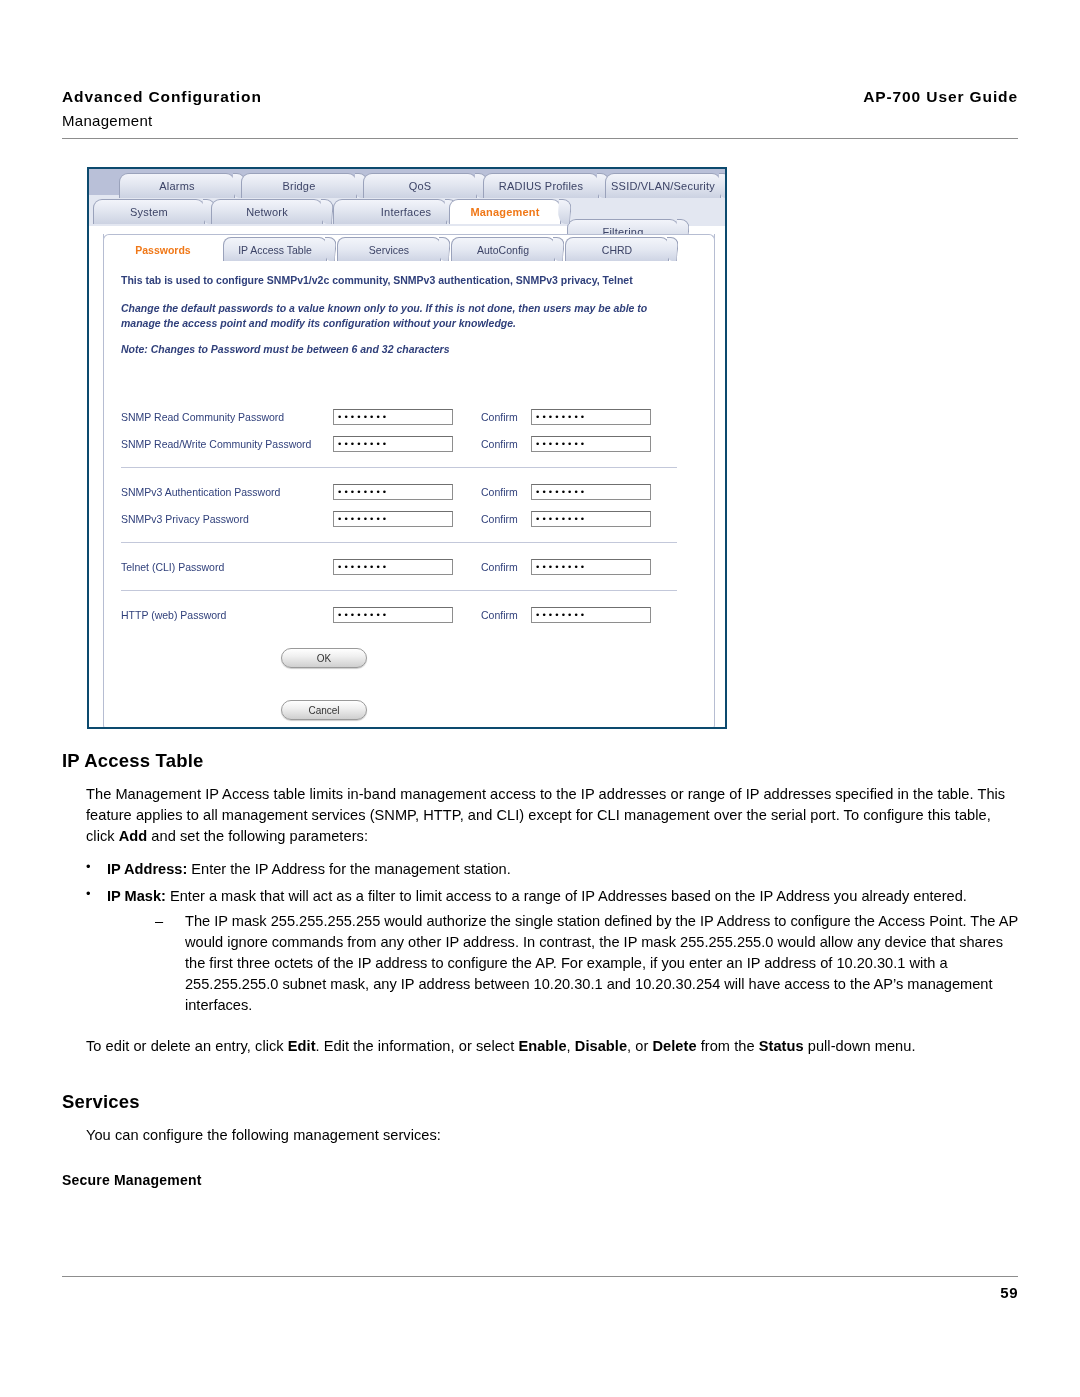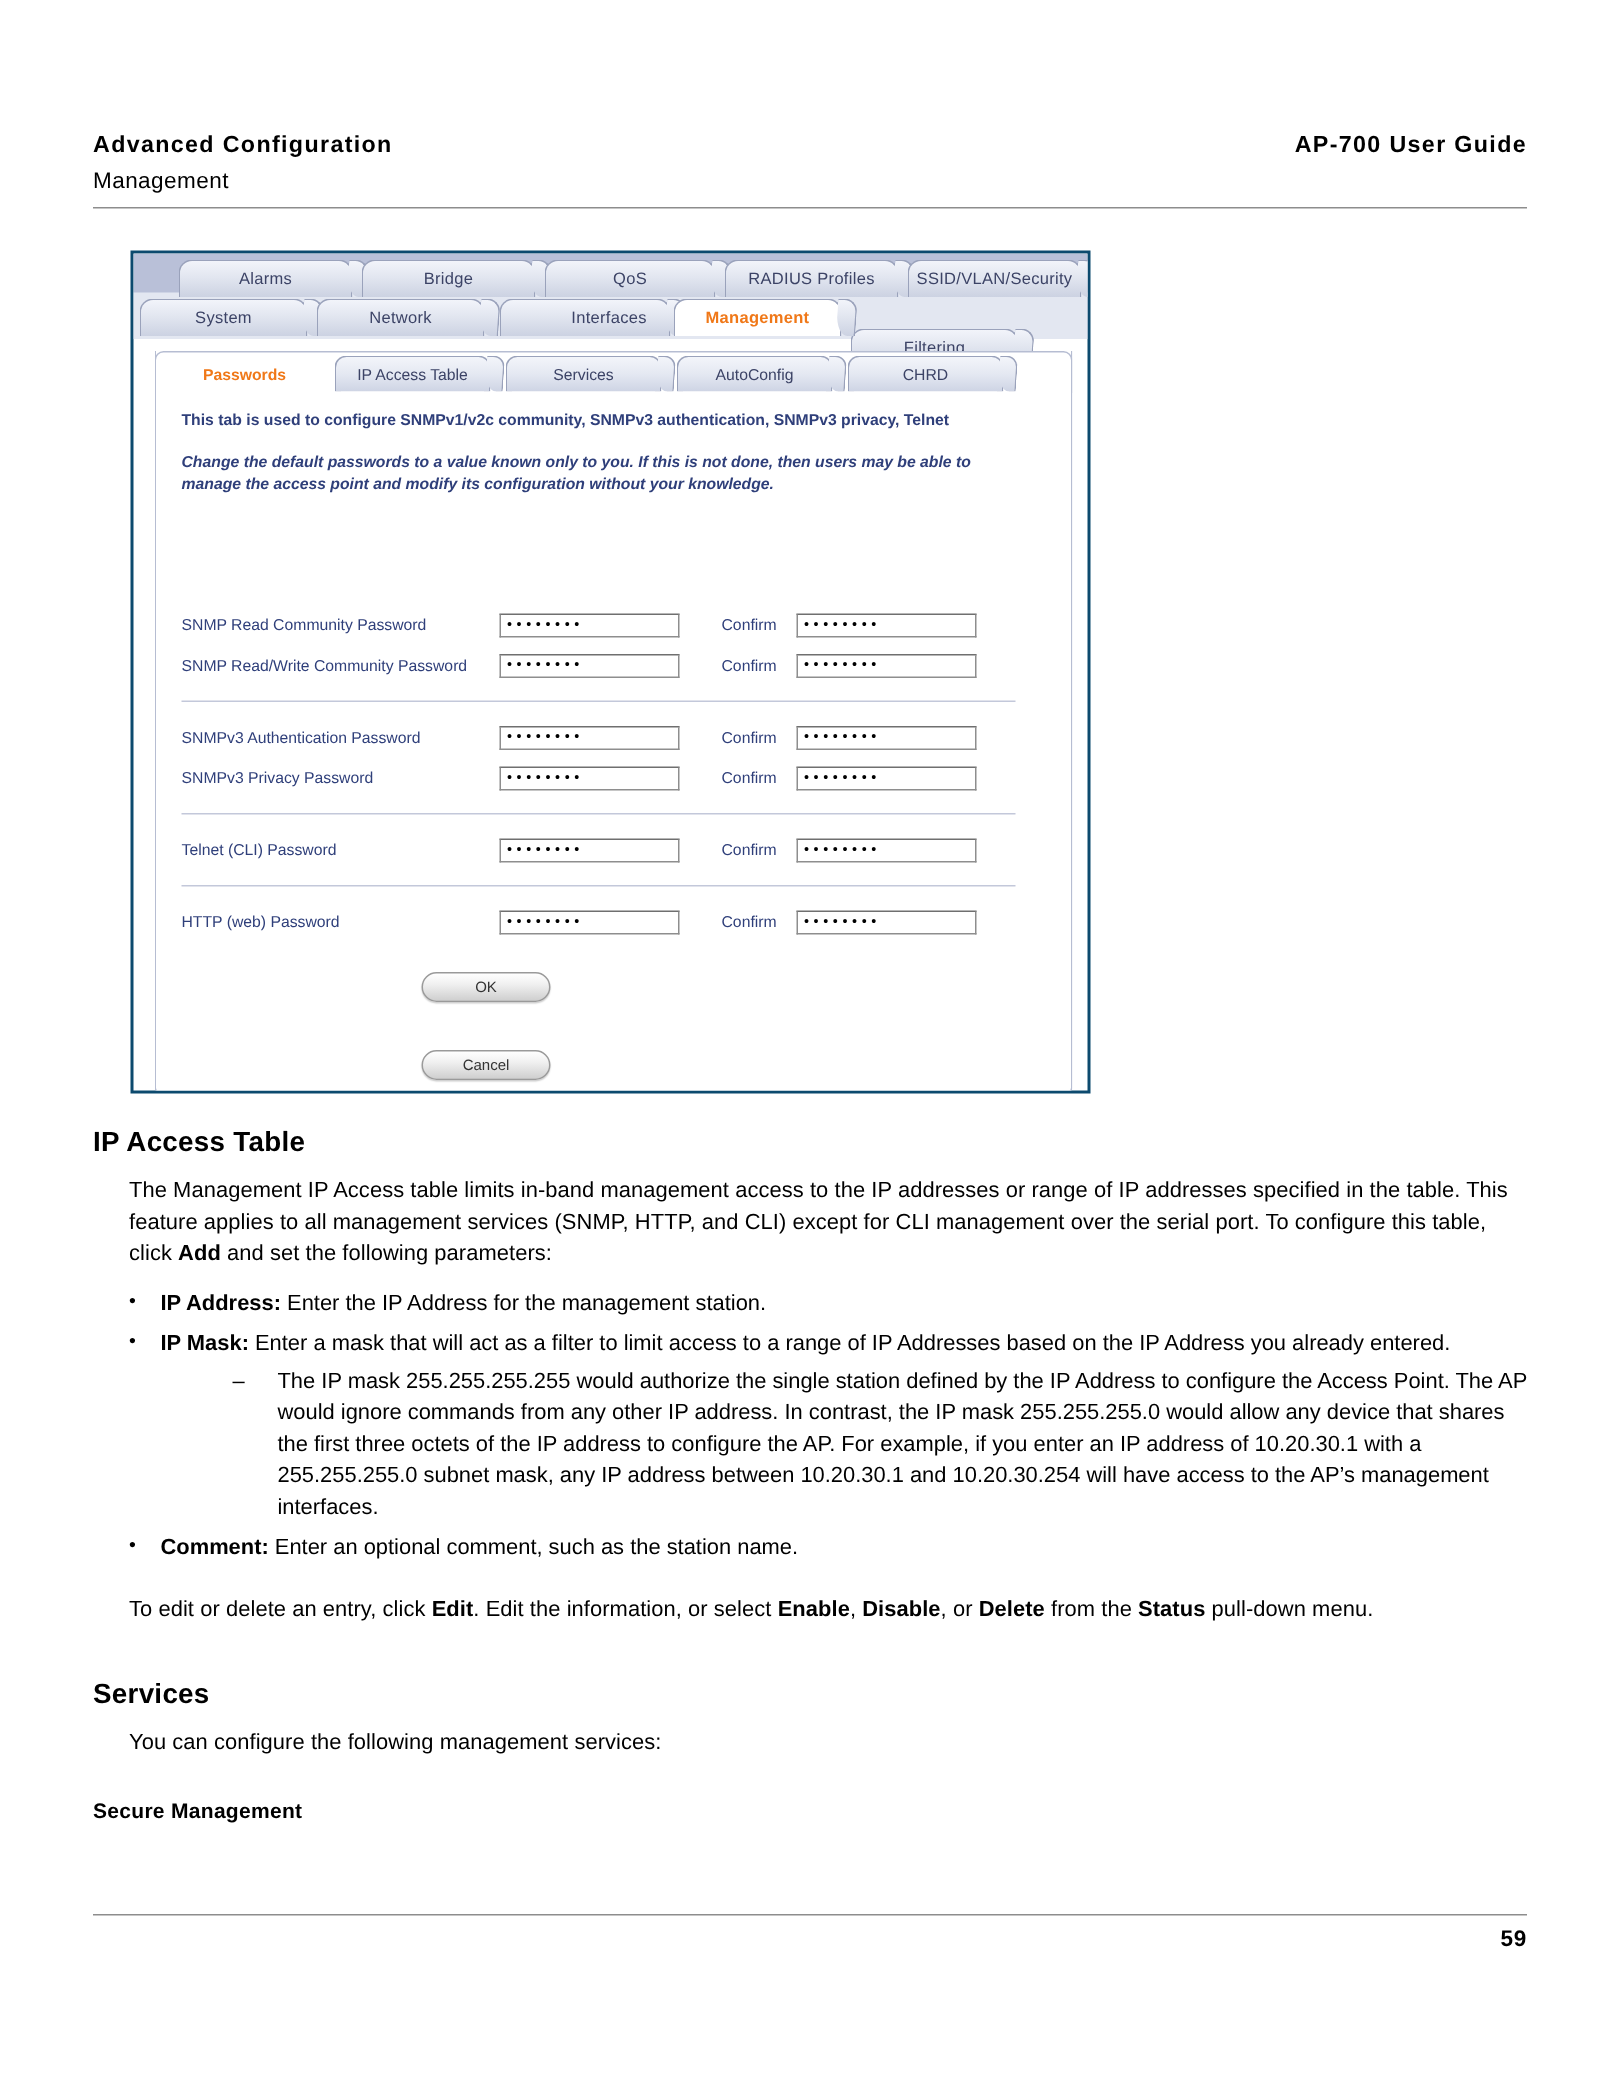--- a/index.html
+++ b/index.html
@@ -337,20 +337,21 @@
       <span>CHRD</span>
       <span class="notch"></span>
     </div>
 
     <div class="panel-body">
       <div class="p-bold">This tab is used to configure  SNMPv1/v2c community, SNMPv3 authentication, SNMPv3 privacy, Telnet</div>
       <div class="gap-10"></div>
       <div class="p-ital">Change the default passwords to a value known only to you. If this is not done, then users may be able to</div>
       <div class="p-ital">manage the access point and modify its configuration without your knowledge.</div>
       <div class="gap-8"></div>
+      <div class="p-note">Note: Changes to Password must be between 6 and 32 characters</div>
     </div>
 
     <div class="formzone">
 
       <div class="frow">
         <div class="flabel">SNMP Read Community Password</div>
         <div class="finput">••••••••</div>
         <div class="fconfirm">Confirm</div>
         <div class="finput">••••••••</div>
       </div>
@@ -411,21 +412,20 @@
 
   <p class="body"><span>The Management IP Access table limits in-band management access to the IP addresses or range of IP addresses specified in the table. This feature applies to all management services (SNMP, HTTP, and CLI) except for CLI management over the serial port. To configure this table, click </span><b>Add</b><span> and set the following parameters:</span></p>
 
   <ul class="bl">
     <li><b>IP Address:</b><span> Enter the IP Address for the management station.</span></li>
     <li><b>IP Mask:</b><span> Enter a mask that will act as a filter to limit access to a range of IP Addresses based on the IP Address you already entered.</span>
       <ul class="dl">
         <li><span>The IP mask 255.255.255.255 would authorize the single station defined by the IP Address to configure the Access Point. The AP would ignore commands from any other IP address. In contrast, the IP mask 255.255.255.0 would allow any device that shares the first three octets of the IP address to configure the AP. For example, if you enter an IP address of 10.20.30.1 with a 255.255.255.0 subnet mask, any IP address between 10.20.30.1 and 10.20.30.254 will have access to the AP’s management interfaces.</span></li>
       </ul>
     </li>
-    <li><b>Comment:</b><span> Enter an optional comment, such as the station name.</span></li>
   </ul>
 
   <div class="spacer-14"></div>
 
   <p class="body"><span>To edit or delete an entry, click </span><b>Edit</b><span>. Edit the information, or select </span><b>Enable</b><span>, </span><b>Disable</b><span>, or </span><b>Delete</b><span> from the </span><b>Status</b><span> pull-down menu.</span></p>
 
   <div class="spacer-22"></div>
 
   <h2 class="sect">Services</h2>
 

